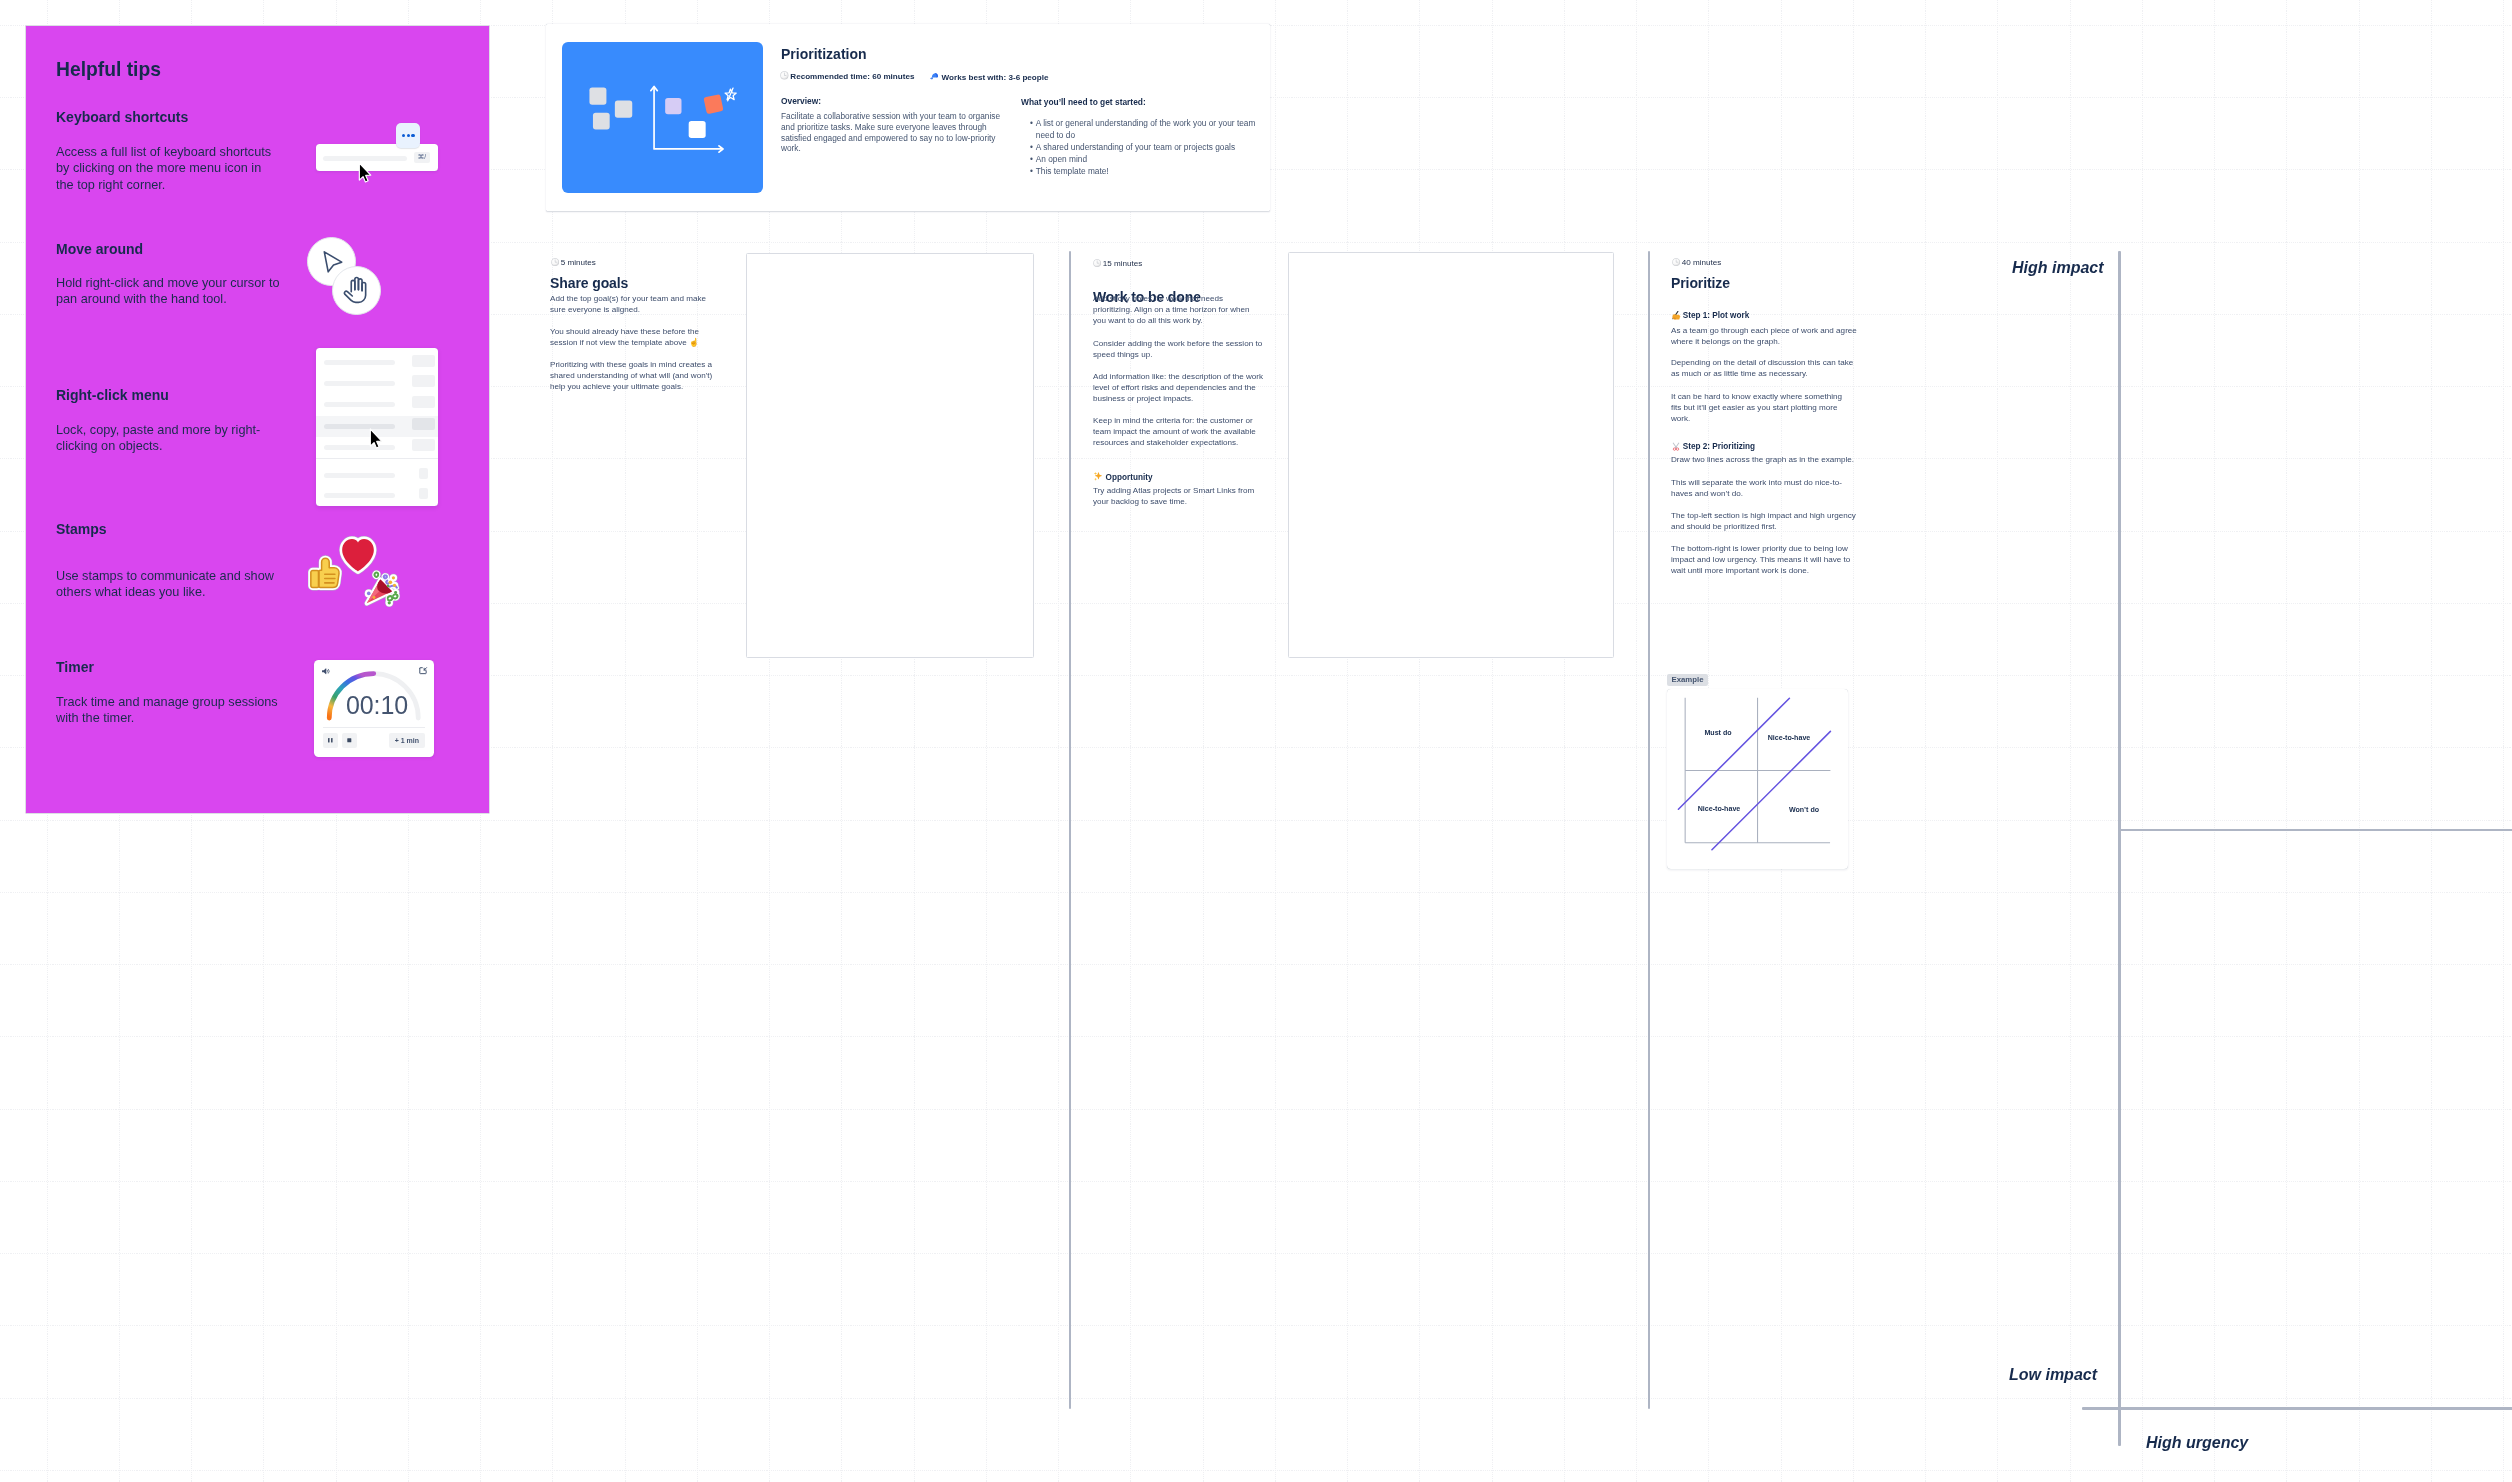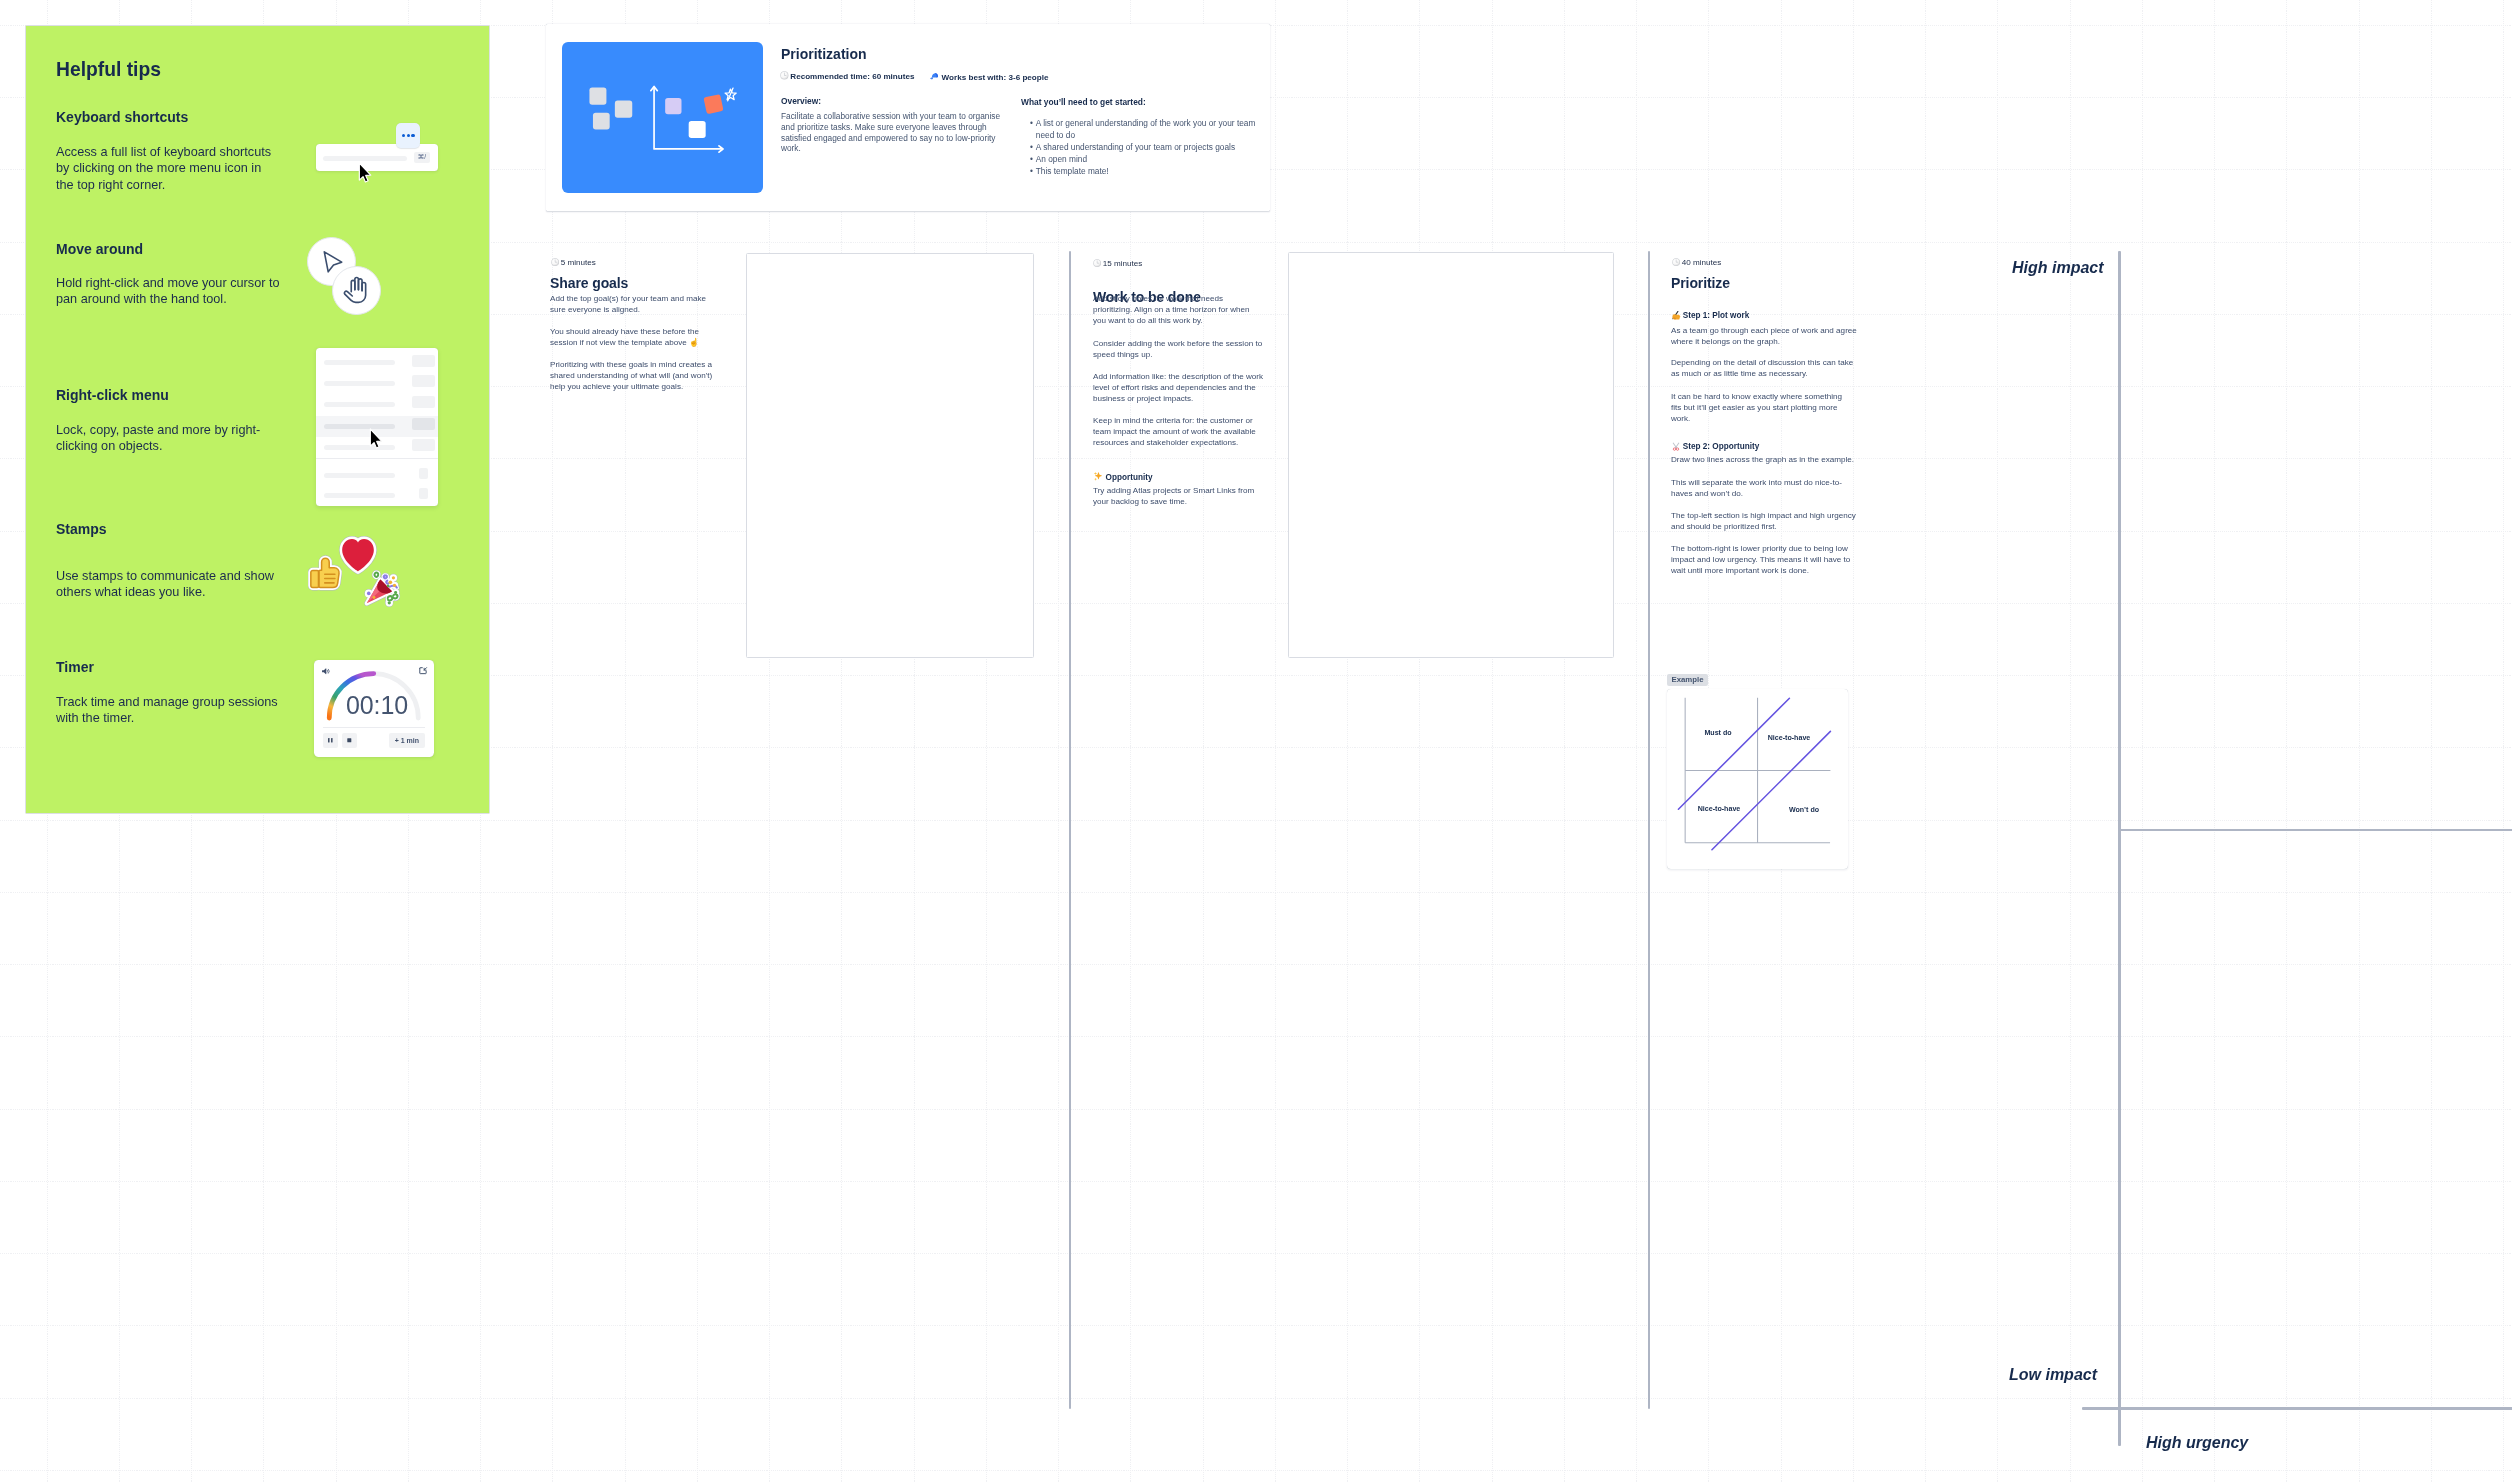--- a/index.html
+++ b/index.html
@@ -7,21 +7,21 @@
   body{width:3308px;height:1482px;overflow:hidden;
        font-family:"Liberation Sans",sans-serif;-webkit-font-smoothing:antialiased;}
   #canvas{position:relative;width:3308px;height:1482px;background:#fff;overflow:hidden;
           -webkit-font-smoothing:antialiased;transform:translateZ(0);}
   .gridwrap{position:absolute;left:0;top:0;width:3308px;height:1482px;overflow:hidden;}
   .gcol{position:absolute;top:0;width:0.7px;height:1482px;
     background:repeating-linear-gradient(to bottom,#EFF0F3 0 1.1px,rgba(255,255,255,0) 1.1px 2.1px);}
   .grow{position:absolute;left:0;height:0.7px;width:3308px;
     background:repeating-linear-gradient(to right,#EFF0F3 0 1.1px,rgba(255,255,255,0) 1.1px 2.1px);}
   
-  #tips{position:absolute;left:25px;top:25px;width:465px;height:789px;background:#bef264;
+  #tips{position:absolute;left:25px;top:25px;width:465px;height:789px;background:#d946ef;
         border:1.5px solid #DCDFE4;border-radius:1.5px;box-sizing:border-box;}
   .tips-title{position:absolute;left:30px;top:34px;font-size:19.3px;font-weight:700;
               color:#172B4D;letter-spacing:0;line-height:19.3px;}
   .tip-h{position:absolute;left:30px;font-size:14px;font-weight:700;color:#172B4D;line-height:14px;letter-spacing:0;}
   .tip-p{position:absolute;left:30px;width:226px;font-size:12.7px;line-height:16.3px;color:#1B2B4D;}
   
   #card{position:absolute;left:546px;top:24px;width:724px;height:187px;background:#fff;
         border-radius:1.5px;box-shadow:0 0.5px 1.5px rgba(9,30,66,.18), 0 0 0.5px rgba(9,30,66,.22);}
   #cardimg{position:absolute;left:15.6px;top:18px;width:201px;height:151px;background:#388BFD;border-radius:6px;overflow:hidden;}
   .card-title{position:absolute;left:235px;top:23px;font-size:14px;font-weight:700;color:#172B4D;line-height:14px;}
@@ -463,21 +463,21 @@
         </svg><span>Step 1: Plot work</span></div>
 <div class="sec-p" style="left:1671px;top:325px;width:197px">As a team go through each piece of work and agree where it belongs on the graph.</div>
 <div class="sec-p" style="left:1671px;top:357px;width:183px">Depending on the detail of discussion this can take as much or as little time as necessary.</div>
 <div class="sec-p" style="left:1671px;top:391px;width:183px">It can be hard to know exactly where something fits but it’ll get easier as you start plotting more work.</div>
 <div class="sec-lbl" style="left:1671px;top:441px"><svg class="emo" width="10" height="10" viewBox="0 0 36 36" style="vertical-align:-2.1px;margin-right:1.8px">
           <path fill="#BEC4CC" d="M27.2 5.2 L13.8 24.8 l2.9 2 L30.1 7.2 z"></path>
           <path fill="#BEC4CC" d="M8.8 5.2 L22.2 24.8 l-2.9 2 L5.9 7.2 z"></path>
           <circle cx="12.5" cy="29.2" r="4.3" fill="none" stroke="#E8505B" stroke-width="2.6"></circle>
           <circle cx="23.5" cy="29.2" r="4.3" fill="none" stroke="#E8505B" stroke-width="2.6"></circle>
           <circle cx="18" cy="22.5" r="1.6" fill="#98A0AB"></circle>
-        </svg><span>Step 2: Opportunity</span></div>
+        </svg><span>Step 2: Prioritizing</span></div>
 <div class="sec-p" style="left:1671px;top:454px;width:186px">Draw two lines across the graph as in the example.</div>
 <div class="sec-p" style="left:1671px;top:477px;width:173px">This will separate the work into must do nice-to-haves and won’t do.</div>
 <div class="sec-p" style="left:1671px;top:510px;width:186px">The top-left section is high impact and high urgency and should be prioritized first.</div>
 <div class="sec-p" style="left:1671px;top:543px;width:181px">The bottom-right is lower priority due to being low impact and low urgency. This means it will have to wait until more important work is done.</div>
 </div>
 <div id="example">
 <div class="ex-badge">Example</div>
 <div class="ex-box">
         <svg width="181" height="180" viewBox="0 0 360 358" style="position:absolute;left:0;top:0">
           <g stroke="#A9B0BE" stroke-width="2.1" stroke-linecap="butt">

